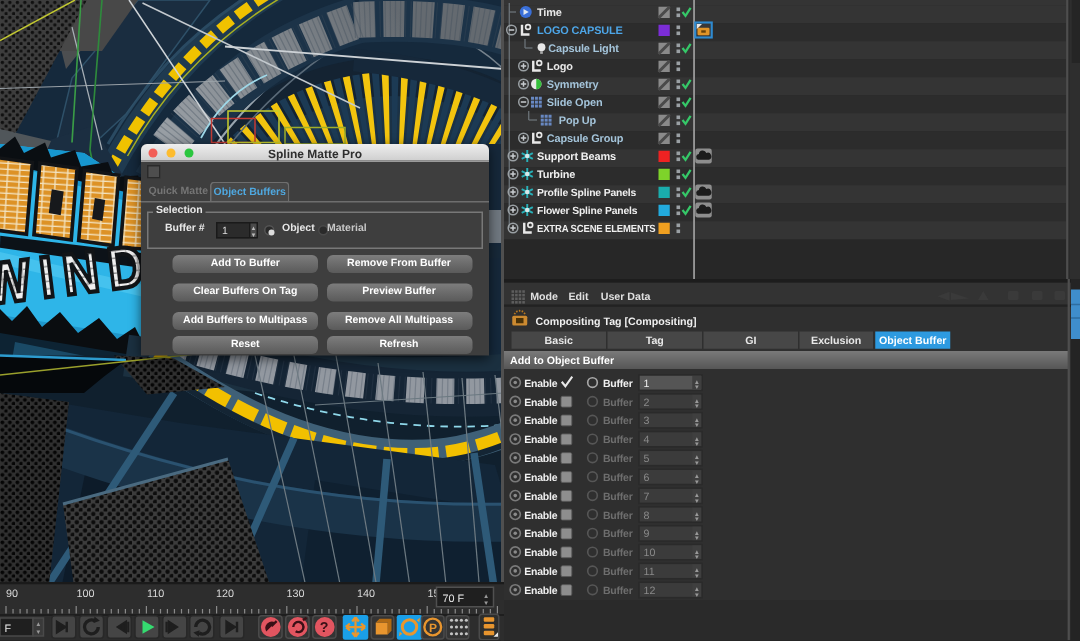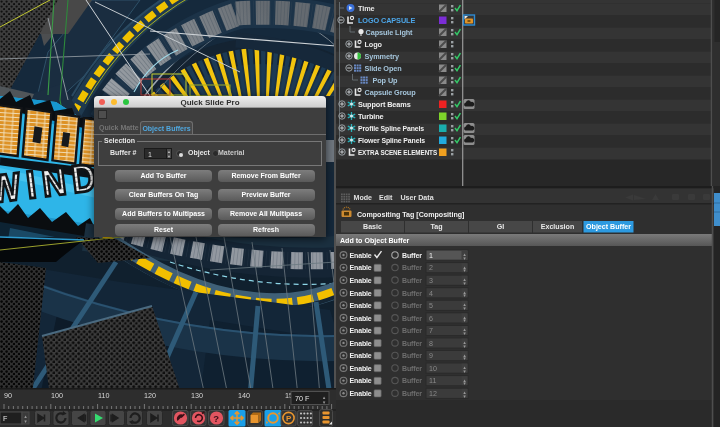--- a/index.html
+++ b/index.html
@@ -710,21 +710,21 @@
   <path d="M329,424.5 l3,-3 v3 Z" fill="#e8e8e8"></path>
 </svg>
 
 <div style="position:absolute;left:94px;top:96px;width:232px;height:141px;background:#3e3e3e;
      border-radius:4px 4px 0 0;box-shadow:0 2px 8px rgba(0,0,0,.6);font-family:'Liberation Sans',sans-serif">
   <div style="position:absolute;left:0;top:0;width:232px;height:12px;border-radius:4px 4px 0 0;
        background:linear-gradient(#eeeeee,#cfcfcf);border-bottom:1px solid #9a9a9a">
     <div style="position:absolute;left:5px;top:3px;width:6px;height:6px;border-radius:50%;background:#f25e56"></div>
     <div style="position:absolute;left:17px;top:3px;width:6px;height:6px;border-radius:50%;background:#fdbc2e"></div>
     <div style="position:absolute;left:29px;top:3px;width:6px;height:6px;border-radius:50%;background:#2bc63f"></div>
-    <div style="position:absolute;left:0;top:1.5px;width:100%;text-align:center;font-size:8px;font-weight:bold;color:#2e2e2e">Quick Slide Pro</div>
+    <div style="position:absolute;left:0;top:1.5px;width:100%;text-align:center;font-size:8px;font-weight:bold;color:#2e2e2e">Spline Matte Pro</div>
   </div>
   <div style="position:absolute;left:4px;top:14px;width:9px;height:9px;background:#4e4e4e;border:1px solid #2a2a2a"></div>
   <div style="position:absolute;left:5px;top:28px;font-size:7px;font-weight:bold;color:#757575;white-space:nowrap">Quick Matte</div>
   <div style="position:absolute;left:46px;top:25px;width:53px;height:13px;background:#484848;border:1px solid #6e6e6e;border-bottom:none;border-radius:3px 3px 0 0;text-align:center;line-height:13px;font-size:7px;font-weight:bold;color:#4fa8e0;white-space:nowrap">Object Buffers</div>
   <div style="position:absolute;left:0px;top:38px;width:232px;height:1px;background:#6e6e6e"></div>
   <div style="position:absolute;left:4px;top:45px;width:224px;height:25px;border:1px solid #787878"></div>
   <div style="position:absolute;left:8px;top:41px;background:#3e3e3e;padding:0 2px;font-size:7px;font-weight:bold;color:#e8e8e8">Selection</div>
   <div style="position:absolute;left:16px;top:53px;font-size:7px;font-weight:bold;color:#e8e8e8;white-space:nowrap">Buffer #</div>
   <div style="position:absolute;left:50px;top:52px;width:27px;height:11px;background:#2b2b2b;border:1px solid #1a1a1a;color:#ddd;font-size:7px;line-height:11px;padding-left:3px">1</div>
   <div style="position:absolute;left:72px;top:52px;width:6px;height:11px;background:#4a4a4a;border:1px solid #1a1a1a;font-size:4px;color:#bbb;text-align:center;line-height:5px">▲<br>▼</div>

